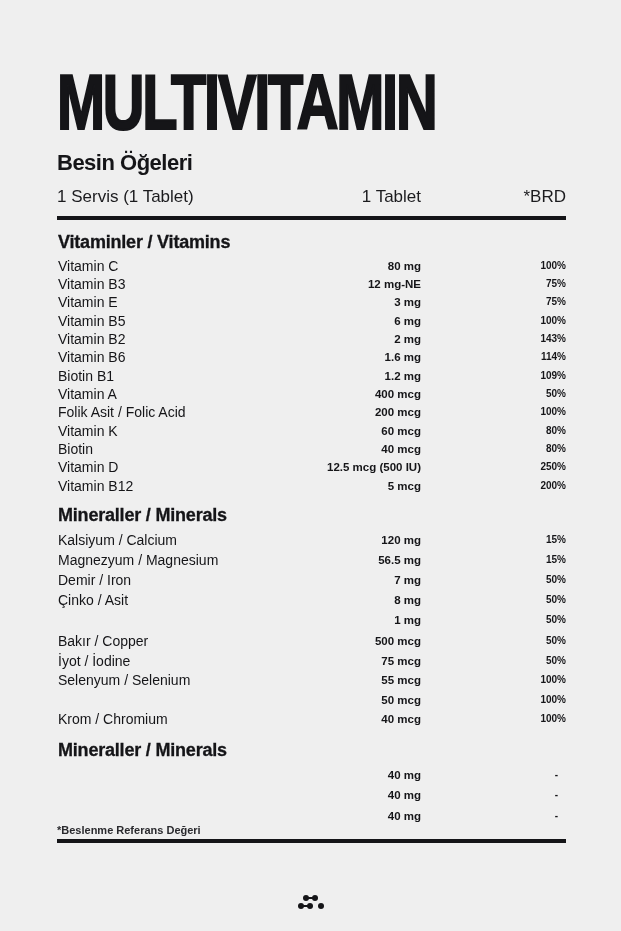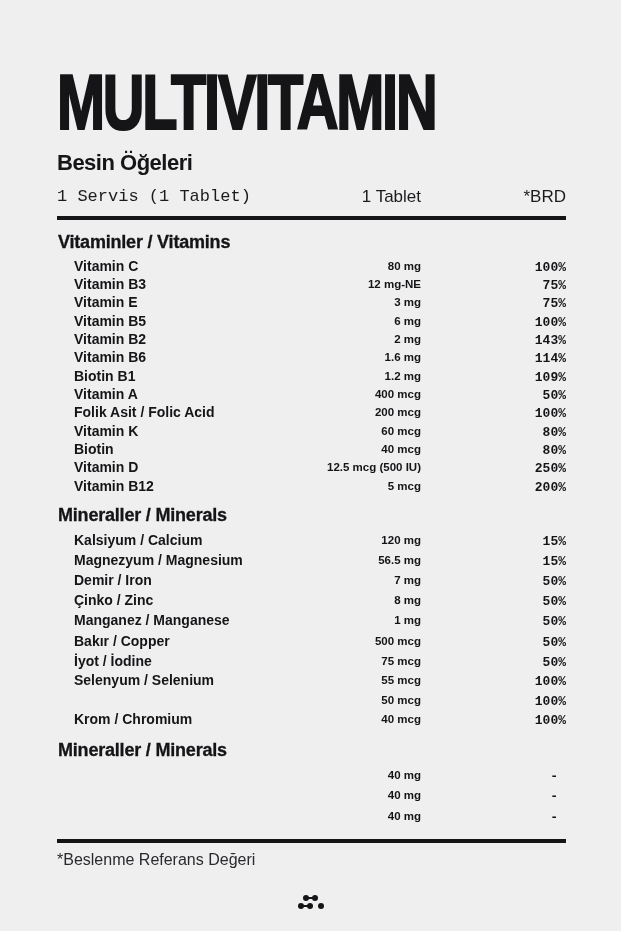--- a/index.html
+++ b/index.html
@@ -22,34 +22,34 @@
       -webkit-text-stroke: 2.2px #151518;
     }
     .subtitle {
       position: absolute; top: 150px; left: 0;
       font-weight: 700; font-size: 22px; letter-spacing: -0.5px;
     }
     .serving-row {
       position: absolute; top: 187px; left: 0; width: 509px;
       font-size: 17px; font-weight: 400; color: #1b1b1e;
     }
-    .serving-row .lbl { position: absolute; left: 0; font-family: Liberation Mono, monospace; }
+    .serving-row .lbl { position: absolute; left: 0; }
     .serving-row .amt { position: absolute; right: 145px; }
     .serving-row .brd { position: absolute; right: 0; }
     .rule { position: absolute; left: 0; width: 509px; height: 4px; background: #151518; }
     .section-h {
       position: absolute; left: 1px;
       font-weight: 700; font-size: 18px; letter-spacing: -0.2px; text-align: center;
       -webkit-text-stroke: 0.3px #151518;
     }
     .row { position: absolute; left: 0; width: 509px; height: 18px; }
-    .row .nm { position: absolute; left: 17px; font-weight: 700; font-size: 14px; white-space: nowrap; }
+    .row .nm { position: absolute; left: 1px; font-weight: 400; font-size: 14px; white-space: nowrap; }
     .row .amt { position: absolute; right: 145px; font-weight: 700; font-size: 11.5px; top: 2px; white-space: nowrap; }
-    .row .pct { position: absolute; right: 0; font-weight: 700; font-size: 13px; top: 2px; font-family: Liberation Mono, monospace; }
-    .footnote { position: absolute; left: 0; top: 851px; font-size: 16px; color: #2a2a2e; }
+    .row .pct { position: absolute; right: 0; font-weight: 700; font-size: 10px; top: 2px; }
+    .footnote { position: absolute; left: 0; top: 824px; font-size: 11px; color: #2a2a2e; font-weight: bold; }
     .logo { position: absolute; left: 297px; top: 893px; width: 30px; height: 18px; }
   </style>
 </head>
 <body>
 
 <div class="page">
   <div class="title">MULTIVITAMIN</div>
   <div class="subtitle">Besin Öğeleri</div>
 
   <div class="serving-row">
@@ -136,26 +136,25 @@
       <span class="nm">Magnezyum / Magnesium</span>
       <span class="amt">56.5 mg</span>
       <span class="pct">15%</span>
     </div>
   <div class="row" style="top:572px">
       <span class="nm">Demir / Iron</span>
       <span class="amt">7 mg</span>
       <span class="pct">50%</span>
     </div>
   <div class="row" style="top:592px">
-      <span class="nm">Çinko / Zinc</span>
+      <span class="nm">Çinko / Asit</span>
       <span class="amt">8 mg</span>
       <span class="pct">50%</span>
     </div>
   <div class="row" style="top:612px">
-      <span class="nm">Manganez / Manganese</span>
       <span class="amt">1 mg</span>
       <span class="pct">50%</span>
     </div>
   <div class="row" style="top:633px">
       <span class="nm">Bakır / Copper</span>
       <span class="amt">500 mcg</span>
       <span class="pct">50%</span>
     </div>
   <div class="row" style="top:653px">
       <span class="nm">İyot / İodine</span>

